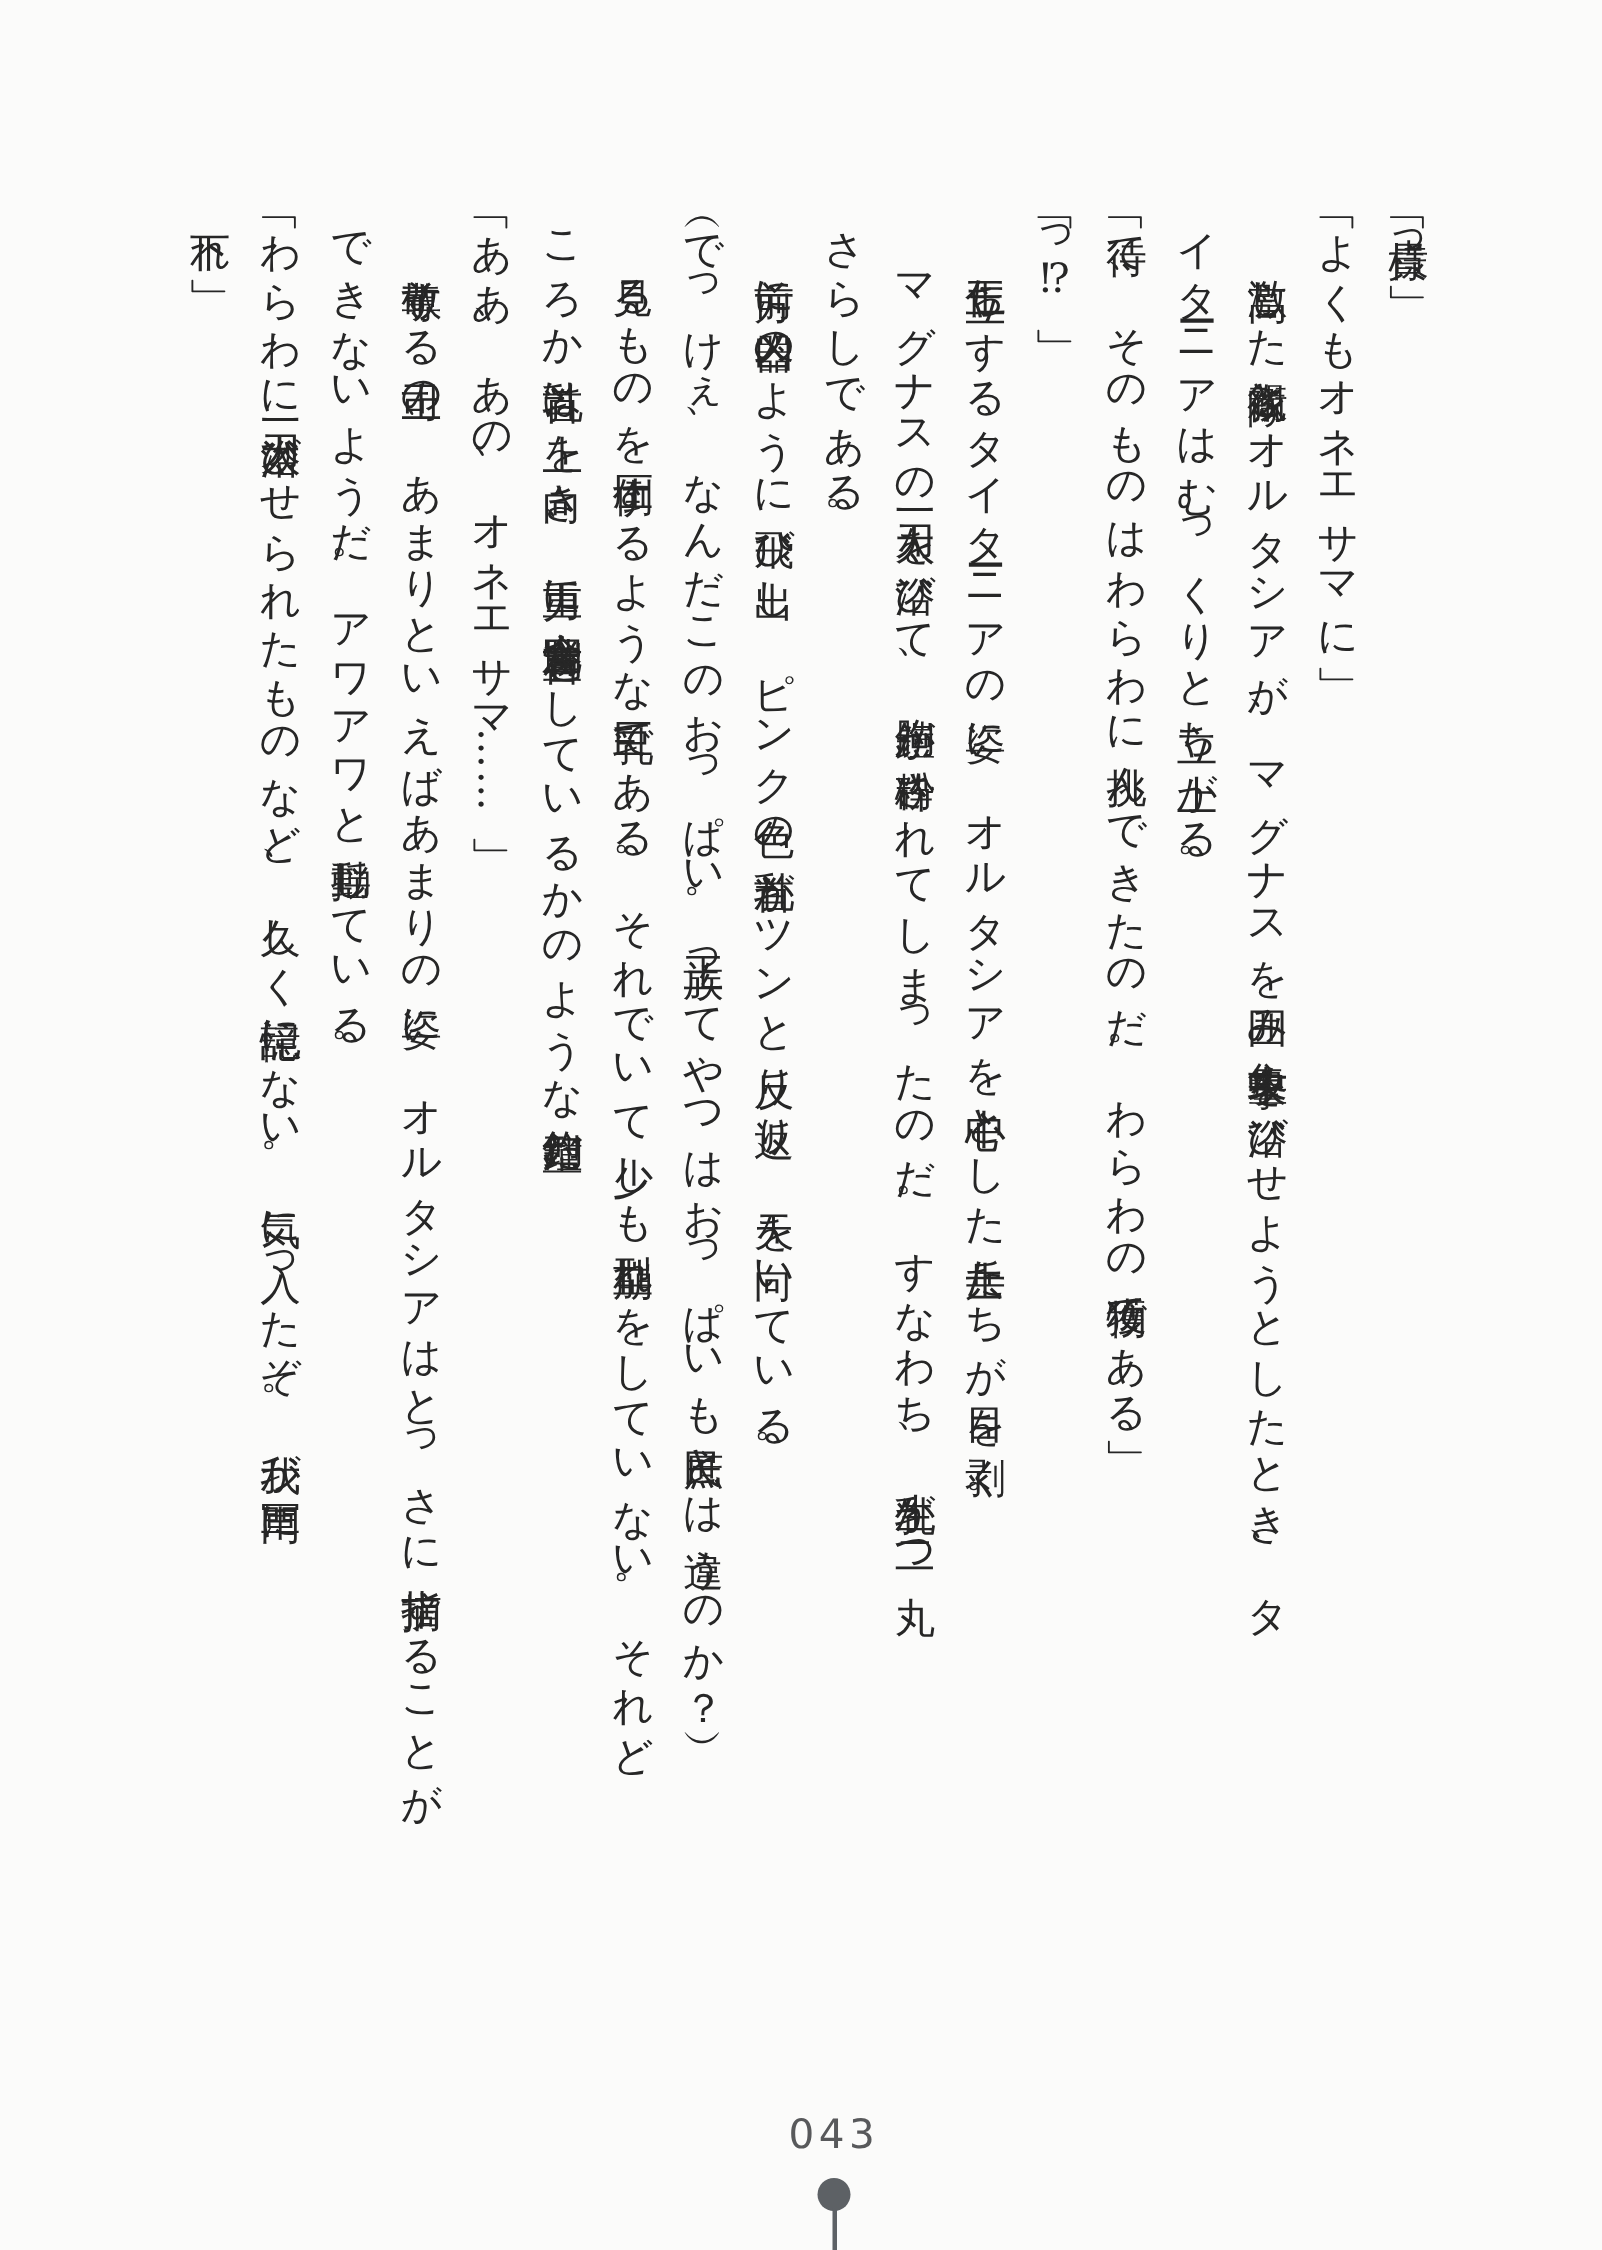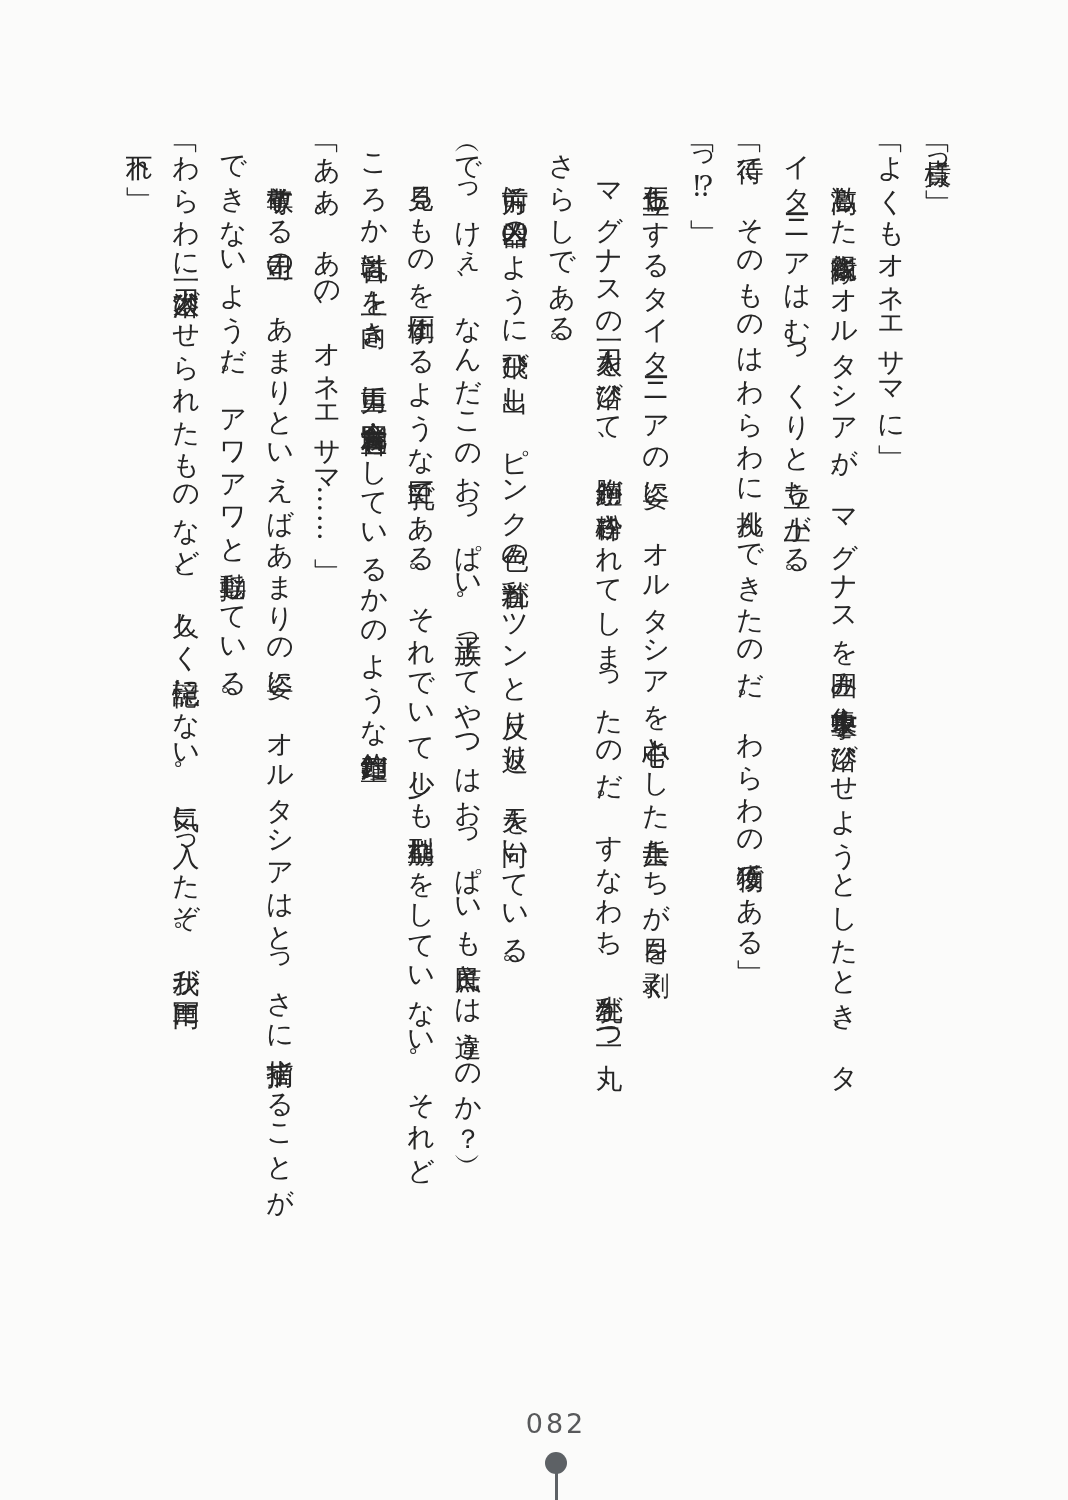--- a/index.html
+++ b/index.html
@@ -101,20 +101,20 @@
       <p class="line indent">見るものを圧倒するような巨乳である。それでいて少しも型崩れをしていない。それど</p>
       <p class="line">ころか乳首は上を向き、重力に完全勝利宣言をしているかのような釣鐘型だ。</p>
       <p class="line">「ああ、あの、オネエサマ……」</p>
       <p class="line indent">尊敬する上司の、あまりといえばあまりの姿に、オルタシアはとっさに指摘することが</p>
       <p class="line">できないようだ。アワアワと動揺している。</p>
       <p class="line">「わらわに一太刀浴びせられたものなど、久しく記憶にない。気に入ったぞ。我が軍門に</p>
       <p class="line">下れ」</p>
     </main>
 
   <div class="footer">
-    <div class="page-number">082</div>
+    <div class="page-number">043</div>
     <div class="marker">
       <span class="dot"></span>
       <span class="stem"></span>
     </div>
   </div>
 
 </div>
 
 </body></html>

